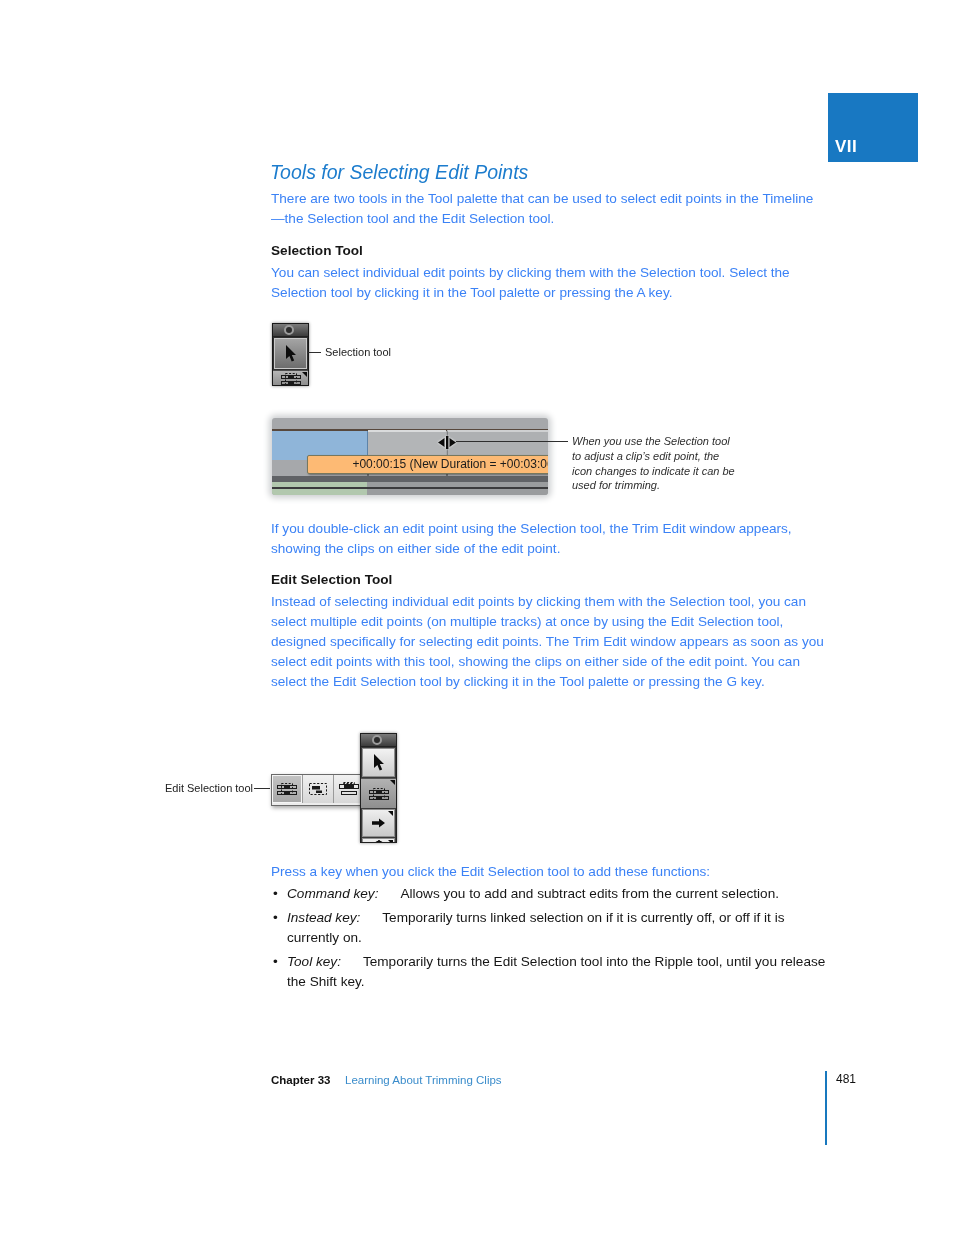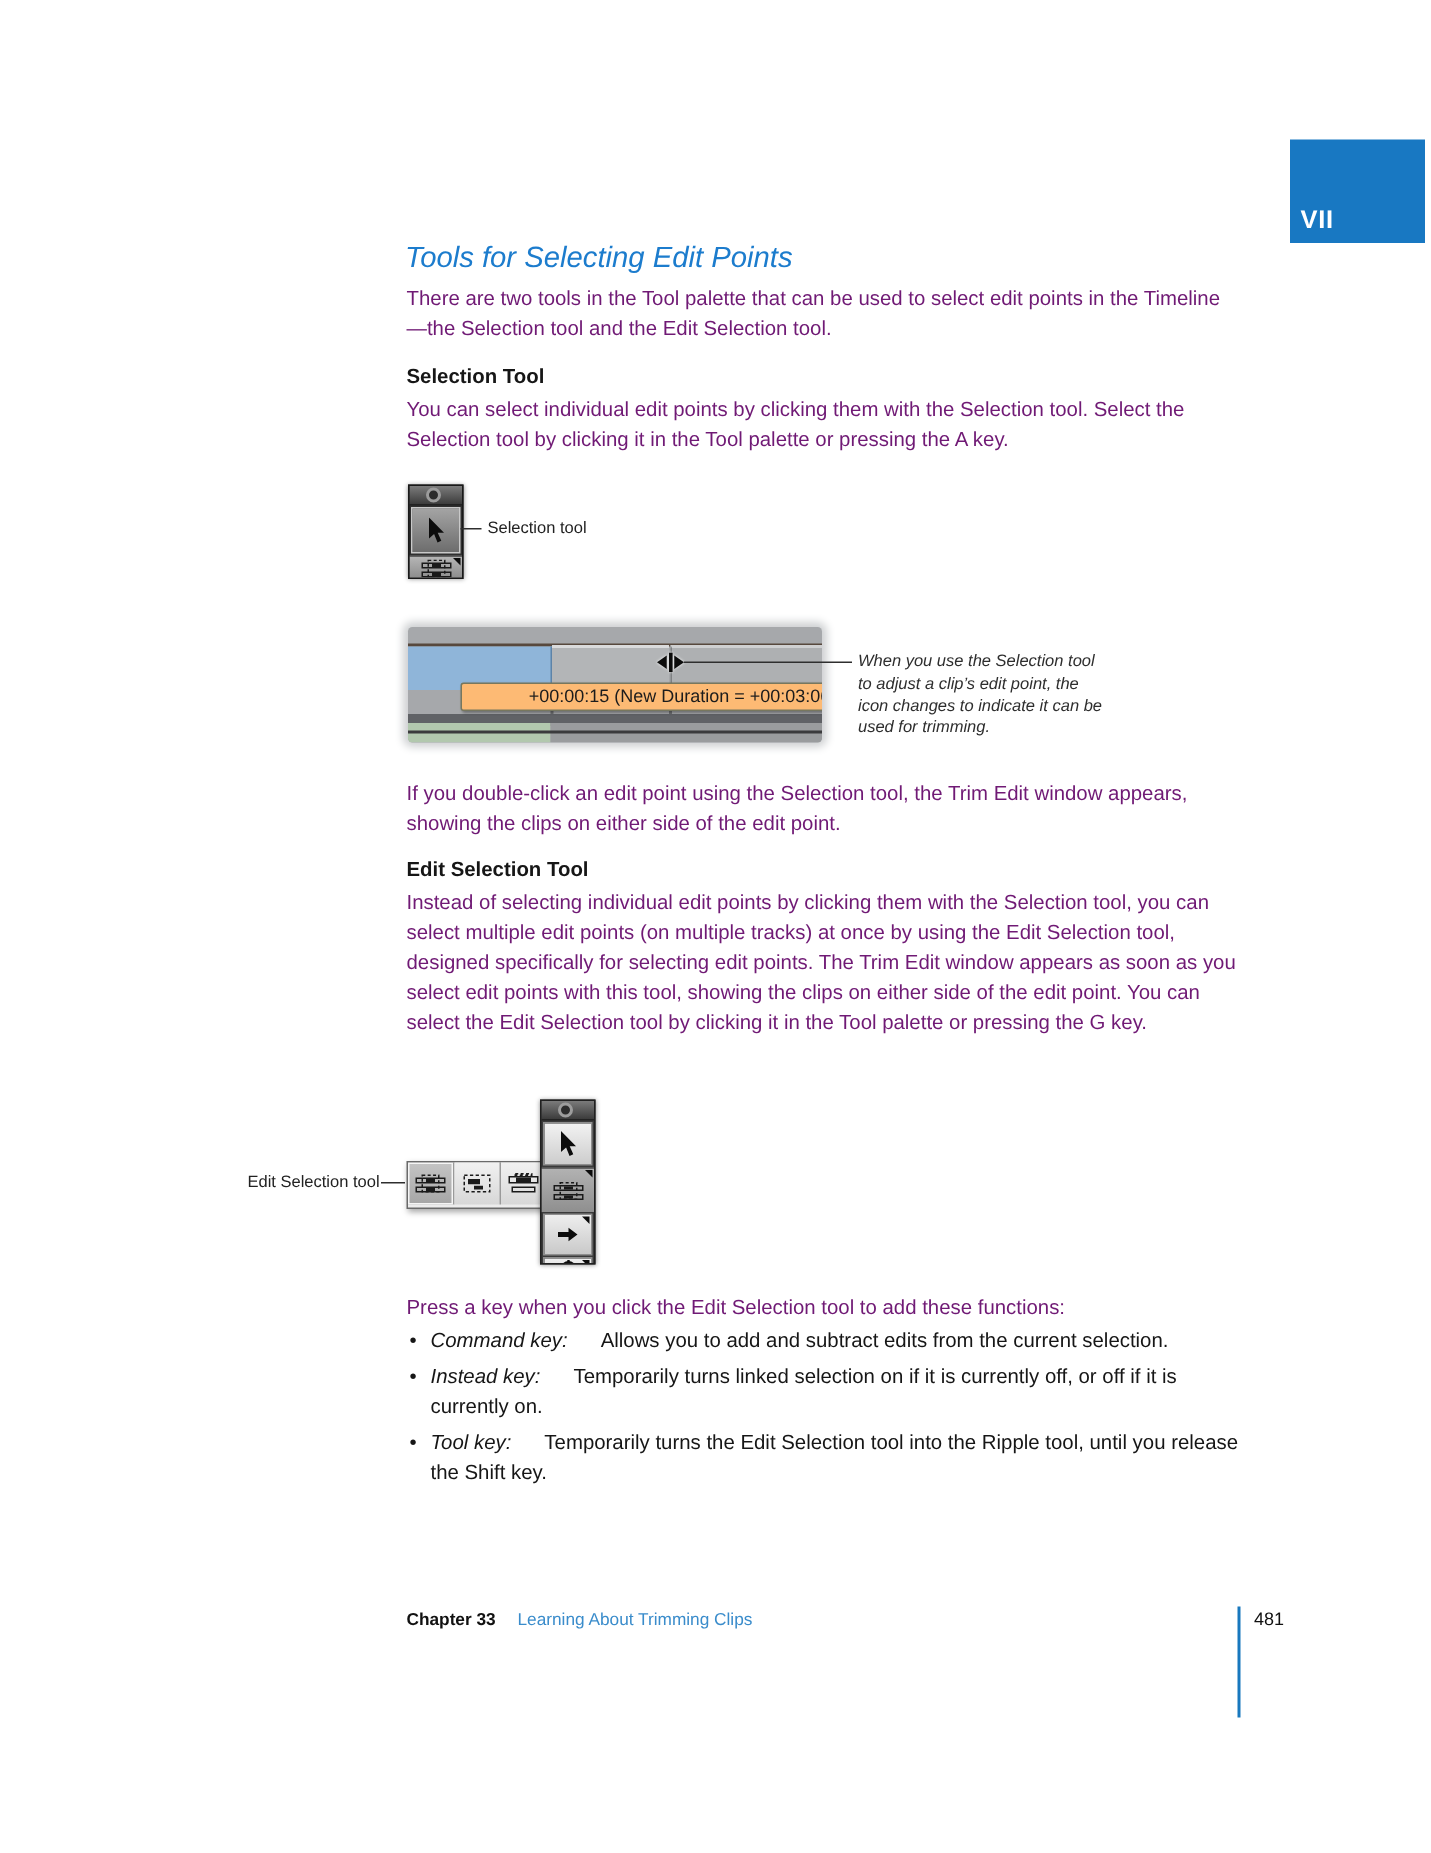--- a/index.html
+++ b/index.html
@@ -3,26 +3,26 @@
 <meta charset="utf-8">
 <style>
   html,body { margin:0; padding:0; background:#ffffff; }
   .page {
     position:relative; width:954px; height:1235px; background:#ffffff;
     font-family:"Liberation Sans", sans-serif; overflow:hidden; color:#161616;
   }
   .abs { position:absolute; }
 
   
-  .section-tab { left:828px; top:93px; width:90px; height:69px; background:#1878c2;margin-left:32px; }
+  .section-tab { left:828px; top:93px; width:90px; height:69px; background:#1878c2; }
   .section-tab .tab-label { position:absolute; left:7px; bottom:5px; color:#fff; font-size:17px; font-weight:bold; letter-spacing:0.5px; }
 
   
   .page-title { left:270px; top:160px; width:560px; font-size:19.5px; line-height:24px; color:#1c7ccd;font-style:italic; }
-  .para { left:271px; width:554px; font-size:13.6px; line-height:20px; color:#701a75; }
+  .para { left:271px; width:554px; font-size:13.6px; line-height:20px; color:#3b82f6; }
   .subhead { left:271px; font-size:13.6px; font-weight:bold; color:#161616; }
 
   
   .palette1 { left:272px; top:323px; width:35px; height:61px; background:#2f2f2f; border:1px solid #191919; box-shadow:0 0 3px rgba(0,0,0,0.45); overflow:hidden; }
   .pal-titlebar { position:relative; height:12px; background:linear-gradient(#7b7b7b,#3c3c3c); border-bottom:1px solid #222; }
   .pal-circle { position:absolute; left:11px; top:1px; width:6px; height:6px; border:2px solid #9c9c9c; border-radius:50%; background:#2c2c2c; }
   .p1-cell-arrow { position:relative; height:29px; margin:1px; background:linear-gradient(#a4a4a4,#6d6d6d); border:1px solid #c9c9c9; display:flex; align-items:center; justify-content:center; }
   .p1-cell-edit { position:relative; height:16px; background:linear-gradient(#b6b6b6,#888888); border-top:1px solid #4e4e4e; display:flex; align-items:center; justify-content:center; }
   .corner-tri { position:absolute; right:1px; top:1px; width:0; height:0; border-top:5px solid #0c0c0c; border-left:5px solid transparent; }
 

